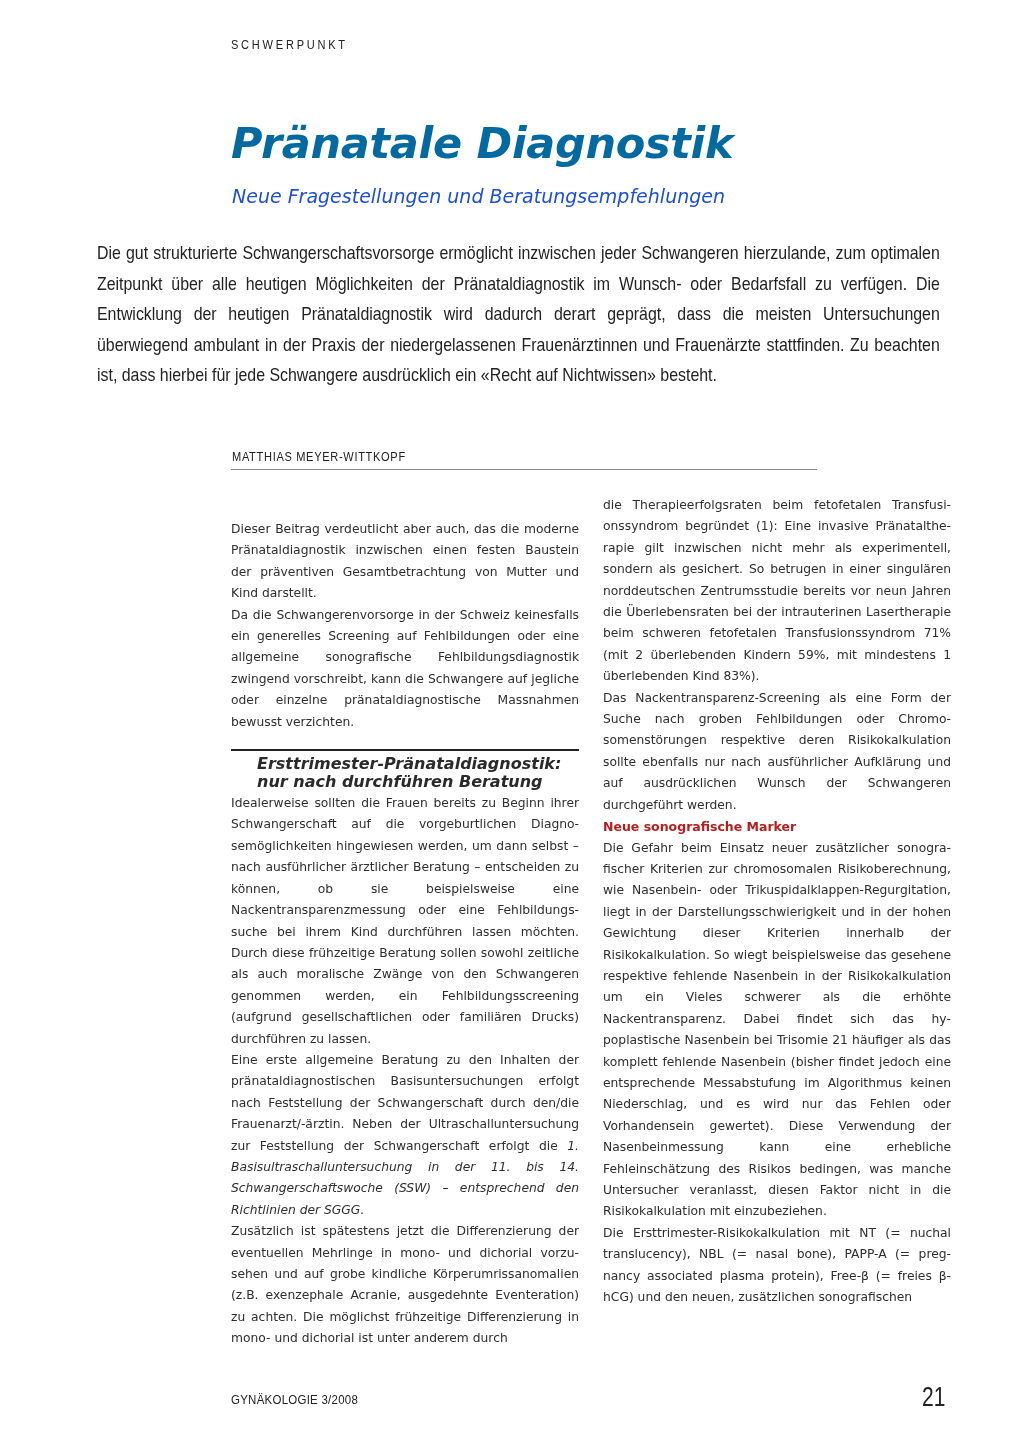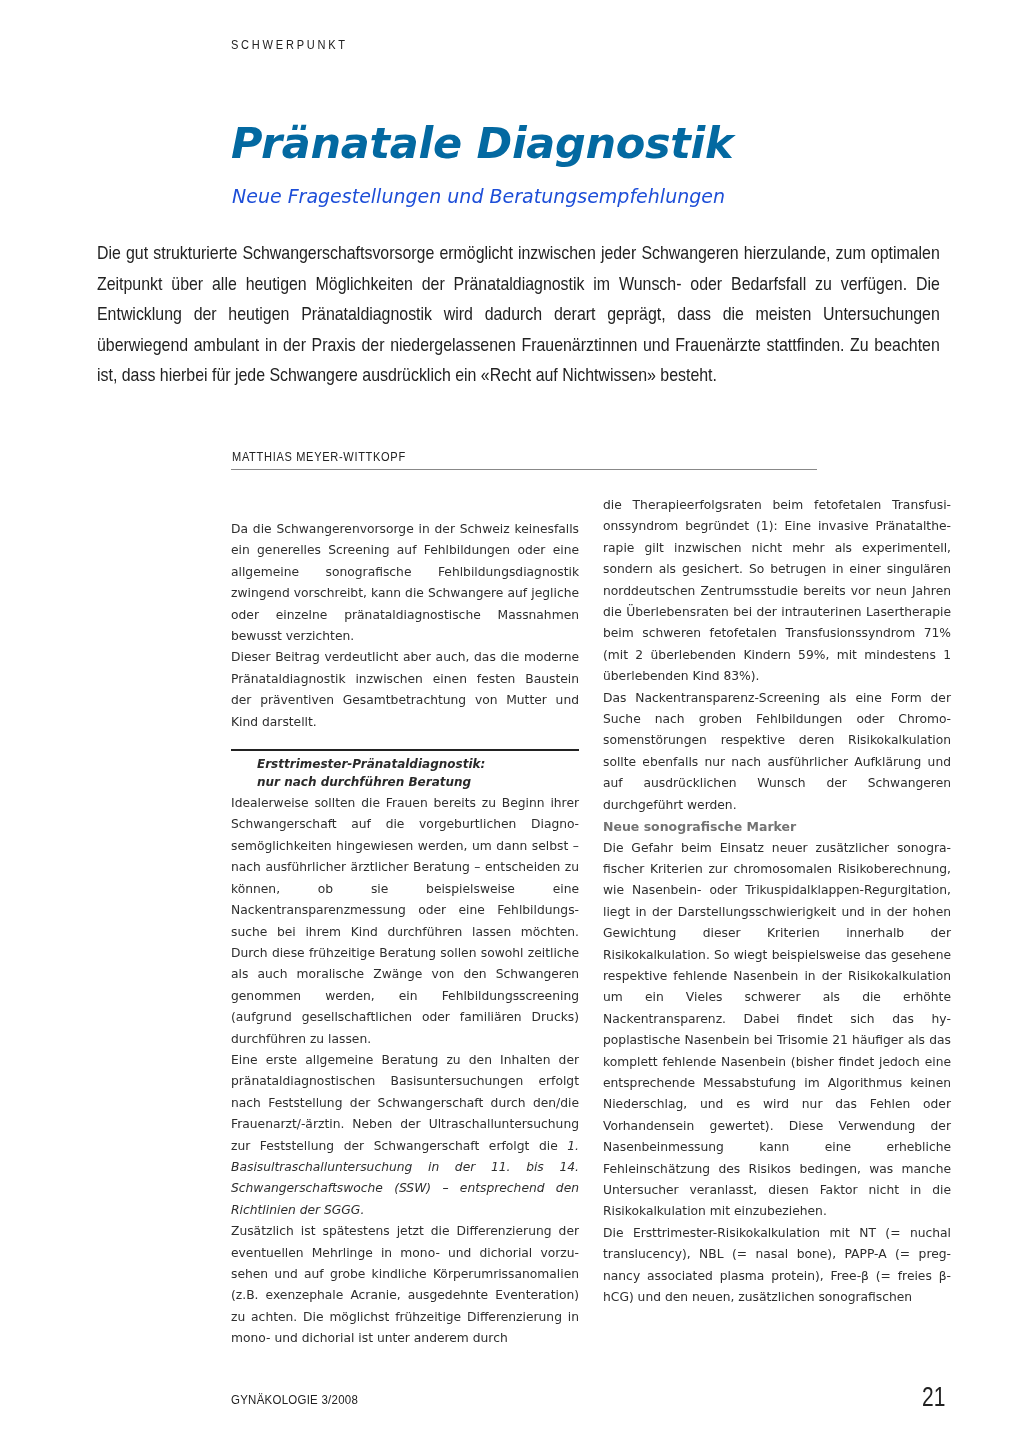--- a/index.html
+++ b/index.html
@@ -49,25 +49,25 @@
   }
   .col p { margin: 0; }
   .col-left { left: 231px; top: 519px; }
   .col-right { left: 603px; top: 495px; }
   .col em { }
   .box-rule {
     height: 2px; background: #222; margin: 16px 0 4px 0;
   }
   .box-heading {
     font-family: "DejaVu Sans", sans-serif; font-weight: bold; font-style: italic;
-    font-size: 12px; line-height: 18px; color: #2a2a2a;
+    font-size: 16px; line-height: 18px; color: #2a2a2a;
     padding-left: 26px; text-align: left; margin: 0 0 2px 0;
   }
   .sub-heading {
-    font-weight: bold; font-size: 12.5px; margin: 21px 0 0 0; color: #737373;
+    font-weight: bold; font-size: 12.5px; margin: 21px 0 0 0; color: #b91c1c;
     text-align: left;
   }
   .footer-left {
     position: absolute; left: 231px; top: 1392px;
     font-family: "Liberation Sans", sans-serif; font-size: 13.5px; color: #222;
     letter-spacing: 0.3px; transform: scaleX(0.85); transform-origin: left center;
   }
   .footer-right {
     position: absolute; left: 922px; top: 1381px;
     font-family: "Liberation Sans", sans-serif; font-size: 28px; color: #222;
@@ -81,22 +81,22 @@
 
 <h1 class="title">Pränatale Diagnostik</h1>
 <h2 class="subtitle">Neue Fragestellungen und Beratungsempfehlungen</h2>
 
 <p class="lead">Die gut strukturierte Schwangerschaftsvorsorge ermöglicht inzwischen jeder Schwangeren hierzulande, zum optimalen Zeitpunkt über alle heutigen Möglichkeiten der Pränataldiagnostik im Wunsch- oder Bedarfsfall zu verfügen. Die Entwicklung der heutigen Pränataldiagnostik wird dadurch derart geprägt, dass die meisten Untersuchungen überwiegend ambulant in der Praxis der niedergelassenen Frauen­ärztinnen und Frauenärzte stattfinden. Zu beachten ist, dass hierbei für jede Schwangere ausdrücklich ein «Recht auf Nichtwissen» besteht.</p>
 
 <div class="author">MATTHIAS MEYER-WITTKOPF</div>
 <div class="author-rule"></div>
 
 <div class="col col-left">
+  <p>Dieser Beitrag verdeutlicht aber auch, das die mo­derne Pränataldiagnostik inzwischen einen festen Baustein der präventiven Gesamtbetrachtung von Mutter und Kind darstellt.</p>
   <p>Da die Schwangerenvorsorge in der Schweiz keines­falls ein generelles Screening auf Fehlbildungen oder eine allgemeine sonografische Fehlbildungsdiagnos­tik zwingend vorschreibt, kann die Schwangere auf jegliche oder einzelne pränataldiagnostische Mass­nahmen bewusst verzichten.</p>
-  <p>Dieser Beitrag verdeutlicht aber auch, das die mo­derne Pränataldiagnostik inzwischen einen festen Baustein der präventiven Gesamtbetrachtung von Mutter und Kind darstellt.</p>
   <div class="box-rule"></div>
   <div class="box-heading">
     <div>Ersttrimester-Pränataldiagnostik:</div>
     <div>nur nach durchführen Beratung</div>
   </div>
   <p>Idealerweise sollten die Frauen bereits zu Beginn ih­rer Schwangerschaft auf die vorgeburtlichen Diagno­semöglichkeiten hingewiesen werden, um dann selbst – nach ausführlicher ärztlicher Beratung – ent­scheiden zu können, ob sie beispielsweise eine Nackentransparenzmessung oder eine Fehlbildungs­suche bei ihrem Kind durchführen lassen möchten. Durch diese frühzeitige Beratung sollen sowohl zeit­liche als auch moralische Zwänge von den Schwan­geren genommen werden, ein Fehlbildungsscree­ning (aufgrund gesellschaftlichen oder familiären Drucks) durchführen zu lassen.</p>
   <p><span>Eine erste allgemeine Beratung zu den Inhalten der pränataldiagnostischen Basisuntersuchungen erfolgt nach Feststellung der Schwangerschaft durch den/die Frauenarzt/-ärztin. Neben der Ultraschall­untersuchung zur Feststellung der Schwangerschaft erfolgt die </span><em>1. Basisultraschalluntersuchung in der 11. bis 14. Schwangerschaftswoche (SSW) – entspre­chend den Richtlinien der SGGG.</em></p>
   <p>Zusätzlich ist spätestens jetzt die Differenzierung der eventuellen Mehrlinge in mono- und dichorial vorzu­sehen und auf grobe kindliche Körperumrissanoma­lien (z.B. exenzephale Acranie, ausgedehnte Eventera­tion) zu achten. Die möglichst frühzeitige Differenzie­rung in mono- und dichorial ist unter anderem durch</p>
 </div>
 

